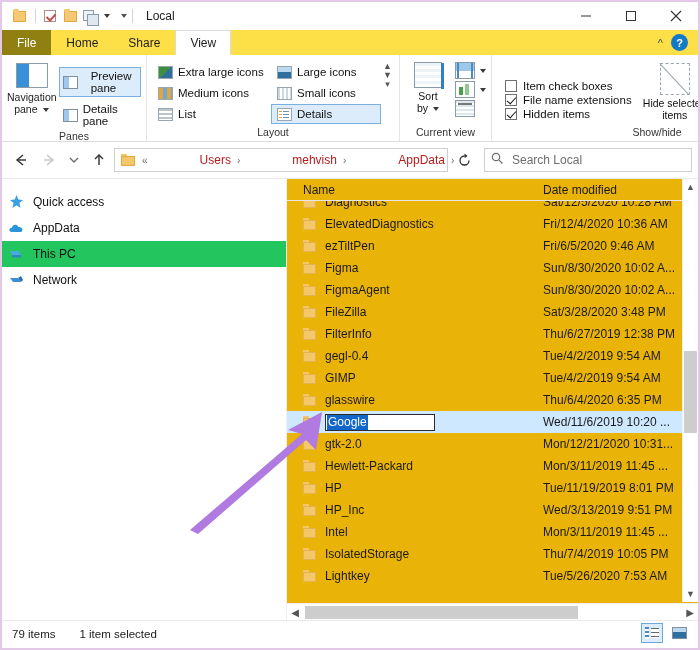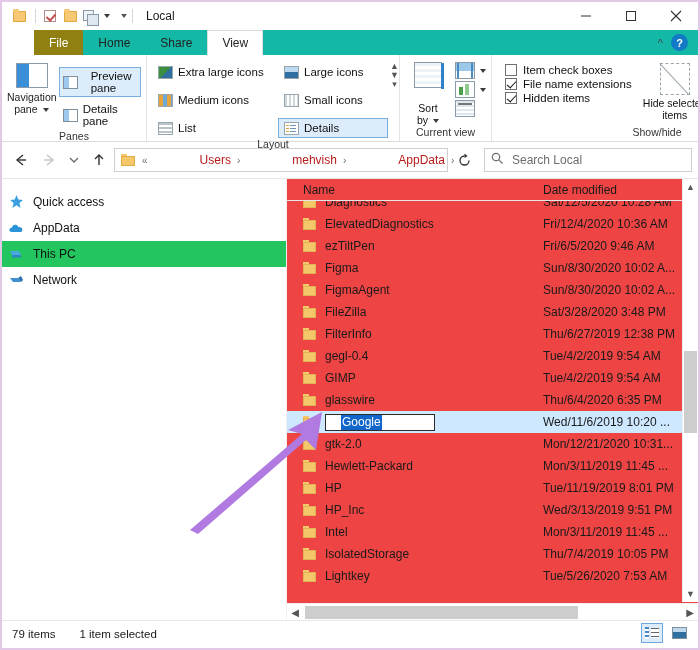--- a/index.html
+++ b/index.html
@@ -55,21 +55,21 @@
   }
   .caret-dn.thin { border-top-color: #555; }
   .title-text { font-size: 12px; color: #1a1a1a; margin-left: 8px; }
   .wincontrols { position: absolute; right: 0; top: 0; display: flex; }
   .wc { width: 45px; height: 28px; display: flex; align-items: center; justify-content: center; }
   .wc svg { display: block; }
 
   
   .tabstrip {
     height: 25px; display: flex; align-items: stretch;
-    background: #14b8a6; position: relative; margin-left: 32px;
+    background: #fde047; position: relative;
   }
   .tab {
     display: flex; align-items: center; justify-content: center;
     font-size: 12px; color: #222; padding: 0 14px; min-width: 52px;
     border: 1px solid transparent; border-bottom: none;
   }
   .tab.file { background: #8f8011; color: #fff; min-width: 40px; }
   .tab.active { background: #fff; border-color: #dadada; border-bottom: 1px solid #fff; z-index: 3; }
   .tabstrip .tab-filler { flex: 1; }
   .tab-right { position: absolute; right: 4px; top: 0; height: 25px;
@@ -95,58 +95,58 @@
   .navpane-ico b { display: block; flex: 1; background: #fff; }
   .navpane-txt { font-size: 10.5px; color: #222; line-height: 12px; text-align: center; margin-top: 3px; }
   .pane-toggles { display: flex; flex-direction: column; gap: 3px; margin-left: 2px; padding-top: 8px; }
   .pane-toggle { display: flex; align-items: center; gap: 5px; font-size: 11.5px; color: #111;
       padding: 2px 6px 2px 3px; border: 1px solid transparent; }
   .pane-toggle.sel { background: #dcecfb; border-color: #7ab0e0; gap: 13px; }
   .pane-ico { width: 15px; height: 13px; border: 1px solid #7f8f9c; display: flex; background: #fff; flex: none;}
   .pane-ico i { width: 5px; background: #9dc9ee; display: block; }
 
   
-  .layout-grid { display: grid; grid-template-columns: 118px 110px; grid-auto-rows: 20px; gap: 8px;
+  .layout-grid { display: grid; grid-template-columns: 118px 110px; grid-auto-rows: 20px; gap: 1px;
      padding-top: 3px; }
   .lay-item { display: flex; align-items: center; gap: 5px; font-size: 11.5px; color: #111;
      padding: 0 5px; border: 1px solid transparent; }
   .lay-item.sel { background: #dcecfb; border-color: #7ab0e0; }
   .lay-ico { width: 15px; height: 13px; flex: none; position: relative; border: 1px solid #9aa6ad; background: #fff;}
   .lay-ico.xl { background: linear-gradient(135deg,#3c8f3c 50%, #2f6f9f 50%); }
   .lay-ico.lg { background: linear-gradient(180deg,#bcd9f0 45%, #2f6f9f 45%); }
   .lay-ico.md { background: repeating-linear-gradient(90deg,#e8a33d 0 4px,#6aa9d8 4px 8px); }
   .lay-ico.sm { background: repeating-linear-gradient(90deg,#cfd8dd 0 2px,#fff 2px 4px); }
   .lay-ico.list { background: repeating-linear-gradient(180deg,#b9c4cb 0 2px,#fff 2px 4px); }
   .lay-ico.det:after { content:""; position:absolute; left:5px; top:2px; right:2px; bottom:2px;
      background: repeating-linear-gradient(180deg,#6a93b5 0 1px,#fff 1px 3px); }
   .lay-ico.det:before { content:""; position:absolute; left:1px; top:2px; width:3px; bottom:2px;
      background: repeating-linear-gradient(180deg,#e0a33d 0 1px,#fff 1px 3px); }
   .layout-scroll { display: flex; flex-direction: column; justify-content: space-between;
      padding: 3px 2px; width: 14px; }
   .ls-btn { font-size: 9px; color: #555; text-align: center; line-height: 9px; }
 
   
-  .sortby { display: flex; flex-direction: column; align-items: center; width: 46px; padding-top: 3px; gap: 12px;}
+  .sortby { display: flex; flex-direction: column; align-items: center; width: 46px; padding-top: 3px;}
   .sort-ico { width: 28px; height: 26px; border: 1px solid #8a9aa8; background:
       repeating-linear-gradient(180deg,#eef3f8 0 3px,#fff 3px 6px); position: relative; }
   .sort-ico:after { content:""; position:absolute; right:-3px; top:0; width:3px; height:26px; background:#2f80c8; }
   .sort-txt { font-size: 10.5px; color: #111; line-height: 12px; text-align: center; margin-top: 2px; }
   .cv-col { display: flex; flex-direction: column; gap: 2px; padding-top: 3px; margin-left: 4px; }
   .cv-row { display: flex; align-items: center; gap: 2px; }
   .cv-ico { width: 20px; height: 17px; border: 1px solid #8a9aa8; background: #fff; position: relative; }
   .cv-ico.a { background: linear-gradient(180deg,#9cc9ea 0 55%, #fff 55%); }
   .cv-ico.a:before,.cv-ico.a:after { content:""; position:absolute; top:0; bottom:0; width:2px; background:#4a8cc0; }
   .cv-ico.a:before { left: 1px; } .cv-ico.a:after { right: 1px; }
   .cv-ico.b:after { content:""; position:absolute; left:3px; bottom:2px; width:4px; top:5px; background:#4aa14a; }
   .cv-ico.b:before { content:""; position:absolute; left:9px; bottom:2px; width:4px; top:2px; background:#8fc98f; }
   .cv-ico.c { background: repeating-linear-gradient(180deg,#dfe7ee 0 2px,#fff 2px 4px); }
   .cv-ico.c:after { content:""; position:absolute; left:2px; right:2px; top:2px; height:2px; background:#777; }
 
   
-  .sh-col { display: flex; flex-direction: column; gap: 2px; padding-top: 5px; }
+  .sh-col { display: flex; flex-direction: column; gap: 2px; padding-top: 5px; margin-top: 16px; }
   .sh-row { display: flex; align-items: center; gap: 6px; font-size: 11.5px; color: #111; }
   .cbox { width: 12px; height: 12px; border: 1px solid #707070; background: #fff; position: relative; flex: none; }
   .cbox.on:after { content:""; position:absolute; left: 3px; top: 0px; width: 4px; height: 8px;
       border: solid #1a1a1a; border-width: 0 1.6px 1.6px 0; transform: rotate(42deg); }
   .hidesel { display: flex; flex-direction: column; align-items: center; width: 86px; padding-top: 4px; }
   .hidesel-ico { width: 30px; height: 32px; border: 1px dashed #9aa6ad; position: relative; background: #fff; }
   .hidesel-ico:after { content:""; position: absolute; left: -1px; top: -1px; width: 42px; height: 1px;
       background: #9aa6ad; transform: rotate(47deg); transform-origin: left top; }
   .hidesel-txt { font-size: 10.5px; color: #111; line-height: 12px; text-align: center; margin-top: 2px; }
 
@@ -169,36 +169,36 @@
   .search-ph { font-size: 12px; color: #6d6d6d; }
 
   
   .main { display: flex; height: 442px; border-top: 1px solid #e8e8e8; }
   .navpane { width: 285px; background: #fff; padding-top: 10px; border-right: 1px solid #efefef; }
   .nav-item { height: 26px; display: flex; align-items: center; gap: 8px; padding-left: 6px;
      font-size: 12px; color: #111; }
   .nav-item.sel { background: #22c55e; }
   .nav-ico { width: 17px; height: 16px; flex: none; position: relative; }
 
-  .filepane { flex: 1; position: relative; background: #ef4444; display: flex; flex-direction: column; }
+  .filepane { flex: 1; position: relative; background: #eab308; display: flex; flex-direction: column; }
   .colhead { height: 22px; display: flex; align-items: center; border-bottom: 1px solid #e6e6e6;
      font-size: 12px; color: #1a1a1a; position: relative; }
   .colhead .c-name { width: 250px; padding-left: 16px; }
   .colhead .c-date { flex: 1; padding-left: 6px; }
   .filelist { flex: 1; overflow: hidden; position: relative; }
   .frow { height: 22px; display: flex; align-items: center; font-size: 12px; color: #1a1a1a; }
   .frow.sel { background: #cde8ff; }
   .frow .f-name { width: 250px; display: flex; align-items: center; gap: 8px; padding-left: 16px; }
   .frow .f-date { flex: 1; padding-left: 6px; color: #1a1a1a; white-space: nowrap; overflow: hidden; }
   .ficon { width: 14px; height: 12px; position: relative; flex: none; }
   .ficon b { position: absolute; left: 0; top: 2px; width: 13px; height: 10px; background: #f4c76a;
      box-shadow: inset 0 0 0 1px #e3b253; border-radius: 0 1px 1px 1px; }
   .ficon i { position: absolute; left: 0; top: 0; width: 6px; height: 3px; background: #f4c76a; }
   .renamebox { width: 110px; height: 17px; border: 1px solid #2b2b2b; background: #fff;
-      display: flex; align-items: center; padding: 0 15px; }
+      display: flex; align-items: center; padding: 0 1px; }
   .renametxt { background: #1166cc; color: #fff; font-size: 12px; padding: 0 1px; line-height: 15px; }
 
   .vscroll { position: absolute; right: 0; top: 0; width: 16px; bottom: 18px; background: #fff;
       border-left: 1px solid #eee; }
   .vs-up, .vs-dn { height: 16px; display: flex; align-items: center; justify-content: center;
       font-size: 9px; color: #555; }
   .vs-thumb { position: absolute; left: 1px; right: 1px; top: 172px; height: 82px; background: #cdcdcd; }
   .hscroll { height: 17px; display: flex; align-items: center; background: #fff; border-top: 1px solid #efefef; }
   .hs-l, .hs-r { width: 16px; text-align: center; font-size: 10px; color: #555; }
   .hs-track { flex: 1; height: 13px; position: relative; background: #fff; }

